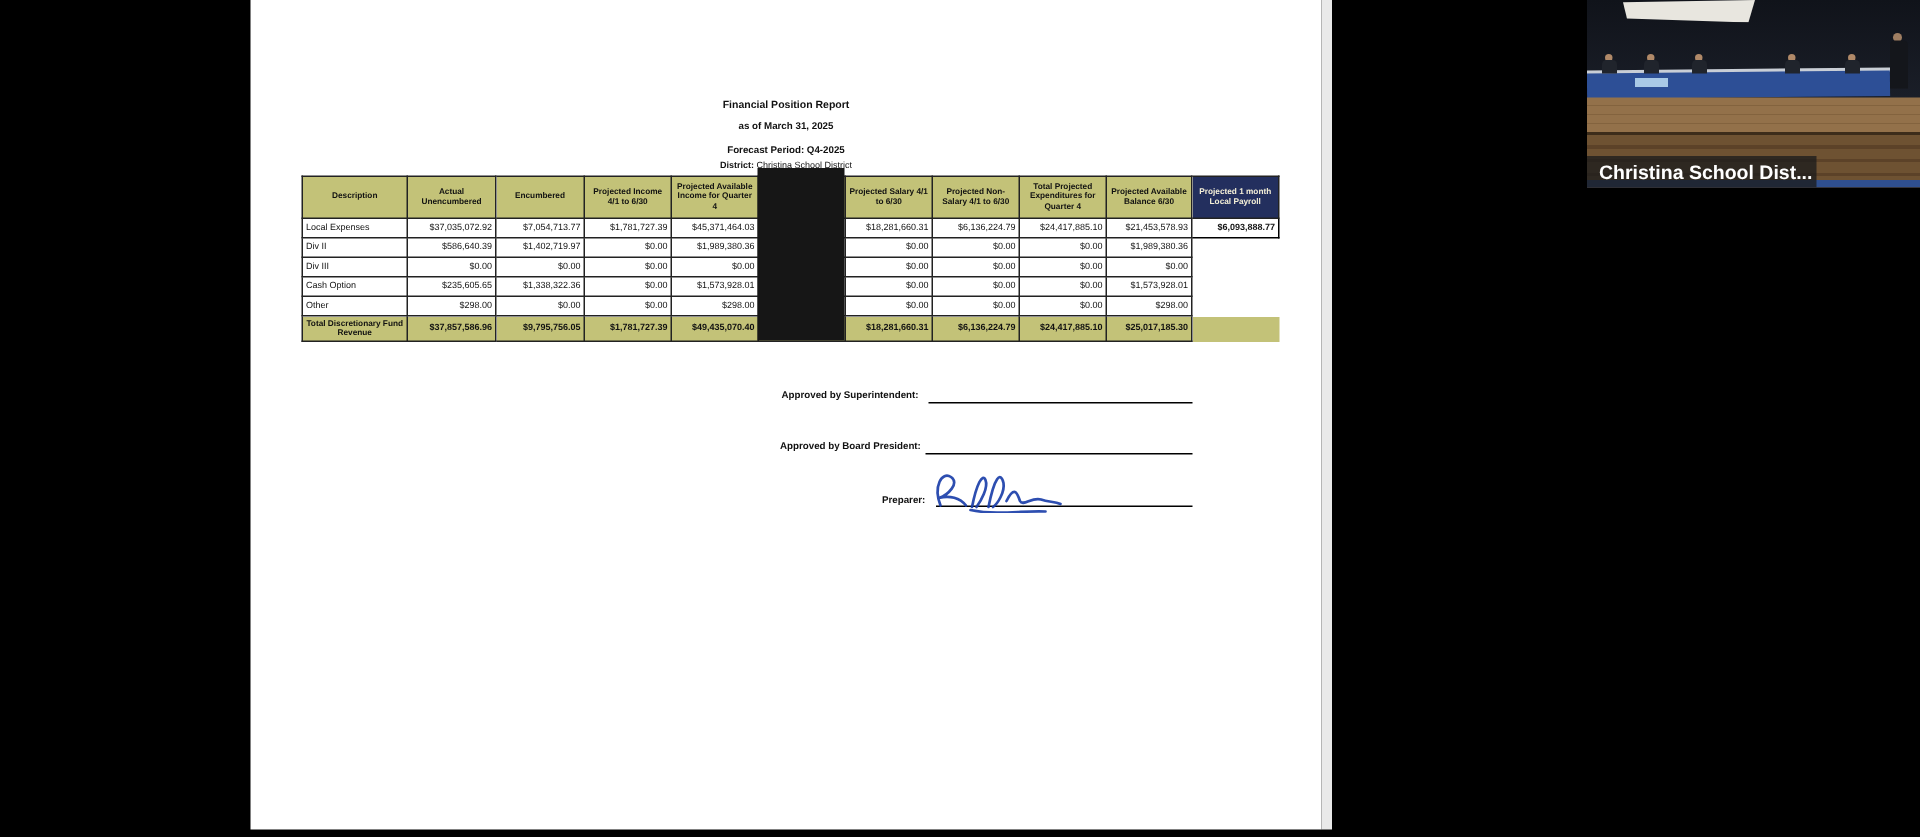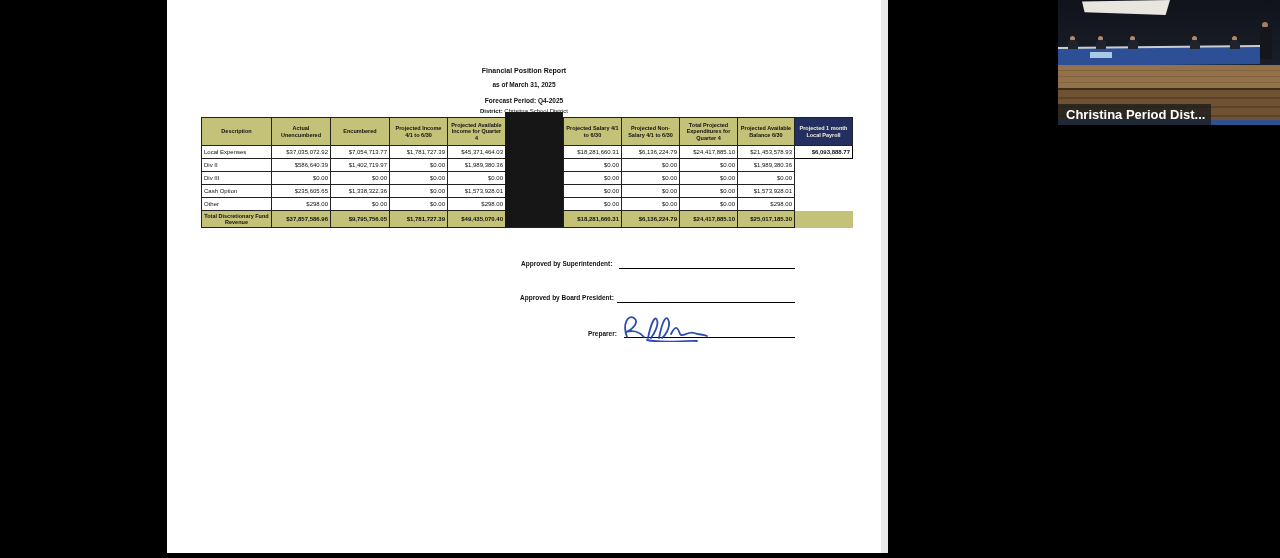--- a/index.html
+++ b/index.html
@@ -245,16 +245,16 @@
           <span class="body"></span>
         </div>
         <div class="person standing" style="left: 202px; top: 22px; width: 12px; height: 40px;">
           <span class="head"></span>
           <span class="body"></span>
         </div>
       </div>
     <div class="floor"></div>
     <div class="stagefront"></div>
     <div class="floor-strip"></div>
-    <div class="vid-label">Christina Period Dist...</div>
+    <div class="vid-label">Christina School Dist...</div>
   </div>
 
 </div>
 
 </body></html>

